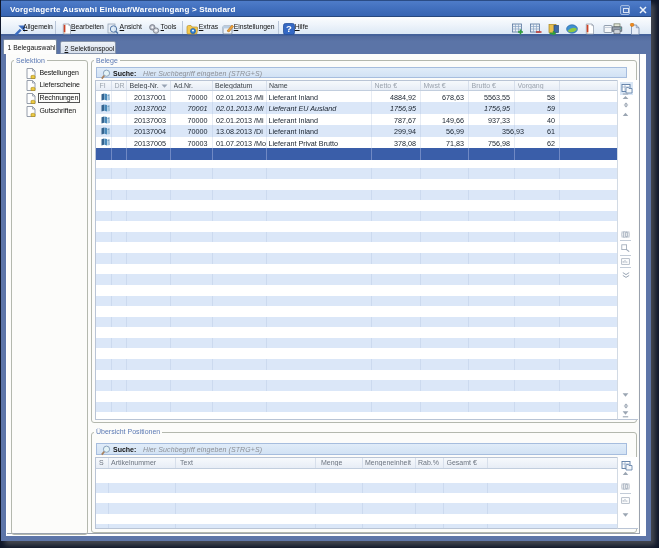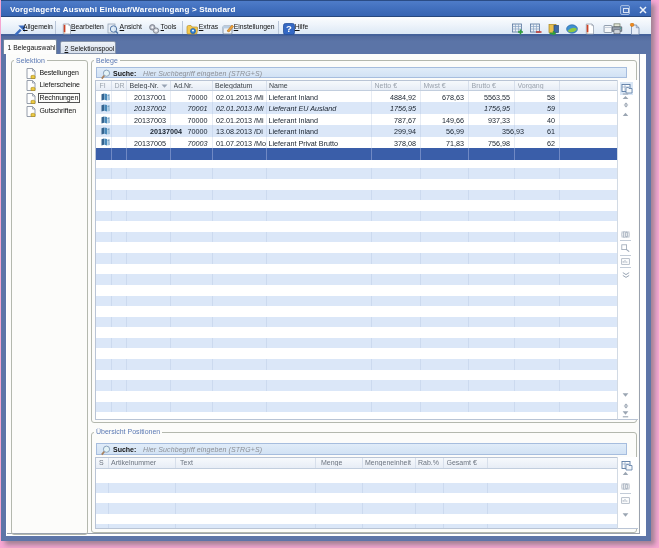--- a/index.html
+++ b/index.html
@@ -1,18 +1,18 @@
 <!DOCTYPE html>
 <html><head>
 <meta charset="utf-8">
 <style>
 * { margin:0; padding:0; box-sizing:border-box; }
 html,body { width:659px; height:548px; background:#fff; overflow:hidden; }
 body { font-family:"Liberation Sans", sans-serif; }
-#page { position:relative; width:659px; height:548px; background:#f9a8d4; }
+#page { position:relative; width:659px; height:548px; background:#0f172a; }
 u { text-decoration:underline; }
 
 
 #win { position:absolute; left:1px; top:0; width:650px; height:541px; background:#5d75a8; box-shadow:4px 4px 5px rgba(105,105,105,0.6); }
 
 
 #title { position:absolute; left:0; top:0; width:650px; height:17px;
   background:linear-gradient(180deg,#4e7cc9 0%,#4472c0 40%,#3c6ab7 75%,#3765b3 100%);
   border-top:1px solid #2a4c85; border-bottom:1px solid #27487e; }
 #title .txt { position:absolute; left:9px; top:3.5px; color:#fff; font-size:8px; font-weight:bold; letter-spacing:0.2px; white-space:nowrap; }
@@ -324,21 +324,21 @@
             <div class="gridv" style="left:418px;"></div>
             <div class="gridv" style="left:463px;"></div>
           </div>
           <div class="row blue" style="top:44.2px; height:11.4px;">
             <svg style="position:absolute;left:4.8px;top:1.8px" width="10" height="8" viewBox="0 0 10 8">
               <path d="M0.5 1.2 L3 0.4 L3 6.8 L0.5 7.6 Z" fill="#35648f"></path>
               <path d="M3.3 0.4 L6 1 L6 7.4 L3.3 6.8 Z" fill="#4888b8"></path>
               <path d="M6.3 1.6 L8.6 1.2 L9 7 L6.3 7.4 Z" fill="#9fc2dd"></path>
               <path d="M6.6 2.4 L8.4 2.1" stroke="#35648f" stroke-width="0.5"></path>
             </svg>
-            <div class="cell r" style="left:48px; width:38px;font-weight:bold;">20137004</div>
+            <div class="cell r" style="left:32px; width:38px;">20137004</div>
             <div class="cell r" style="left:76px; width:35.5px;">70000</div>
             <div class="cell" style="left:120px; width:50px;">13.08.2013 /Di</div>
             <div class="cell" style="left:172.5px; width:101.5px;">Lieferant Inland</div>
             <div class="cell r" style="left:277px; width:43px;">299,94</div>
             <div class="cell r" style="left:326px; width:42px;">56,99</div>
             <div class="cell r" style="left:374px; width:40px;margin-left:14px;">356,93</div>
             <div class="cell r" style="left:420px; width:39px;">61</div>
             <div class="gridv" style="left:15px;"></div>
             <div class="gridv" style="left:30px;"></div>
             <div class="gridv" style="left:74px;"></div>
@@ -351,21 +351,21 @@
             <div class="gridv" style="left:463px;"></div>
           </div>
           <div class="row" style="top:55.6px; height:11.4px;">
             <svg style="position:absolute;left:4.8px;top:1.8px" width="10" height="8" viewBox="0 0 10 8">
               <path d="M0.5 1.2 L3 0.4 L3 6.8 L0.5 7.6 Z" fill="#35648f"></path>
               <path d="M3.3 0.4 L6 1 L6 7.4 L3.3 6.8 Z" fill="#4888b8"></path>
               <path d="M6.3 1.6 L8.6 1.2 L9 7 L6.3 7.4 Z" fill="#9fc2dd"></path>
               <path d="M6.6 2.4 L8.4 2.1" stroke="#35648f" stroke-width="0.5"></path>
             </svg>
             <div class="cell r" style="left:32px; width:38px;">20137005</div>
-            <div class="cell r" style="left:76px; width:35.5px;font-style:italic;">70003</div>
+            <div class="cell r" style="left:76px; width:35.5px;">70003</div>
             <div class="cell" style="left:120px; width:50px;">01.07.2013 /Mo</div>
             <div class="cell" style="left:172.5px; width:101.5px;">Lieferant Privat Brutto</div>
             <div class="cell r" style="left:277px; width:43px;">378,08</div>
             <div class="cell r" style="left:326px; width:42px;">71,83</div>
             <div class="cell r" style="left:374px; width:40px;">756,98</div>
             <div class="cell r" style="left:420px; width:39px;">62</div>
             <div class="gridv" style="left:15px;"></div>
             <div class="gridv" style="left:30px;"></div>
             <div class="gridv" style="left:74px;"></div>
             <div class="gridv" style="left:115.5px;"></div>

